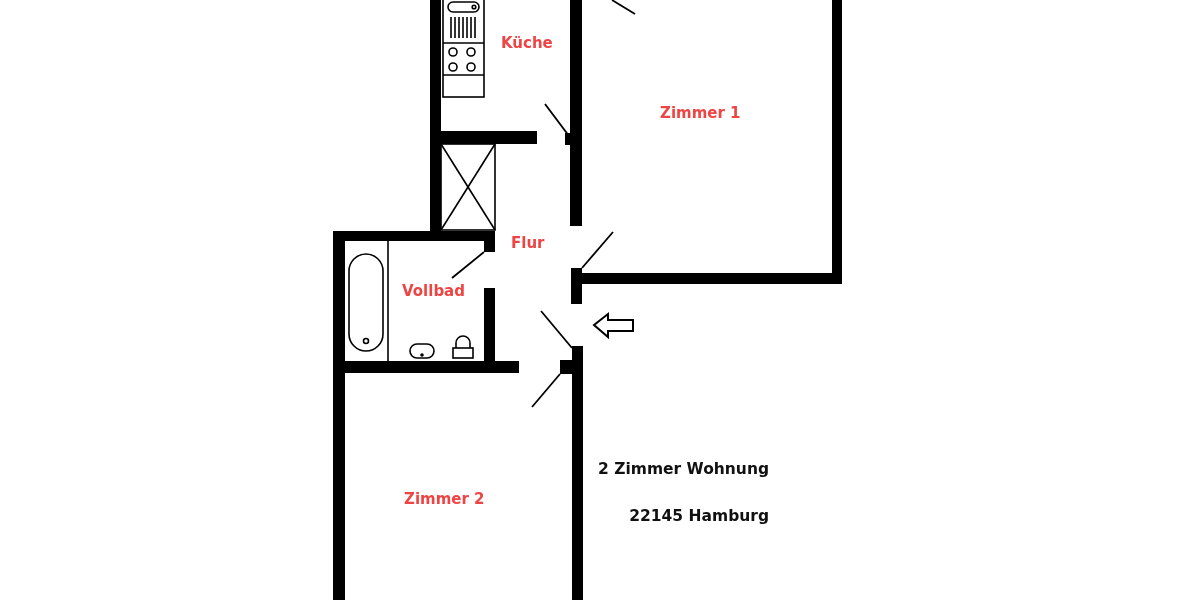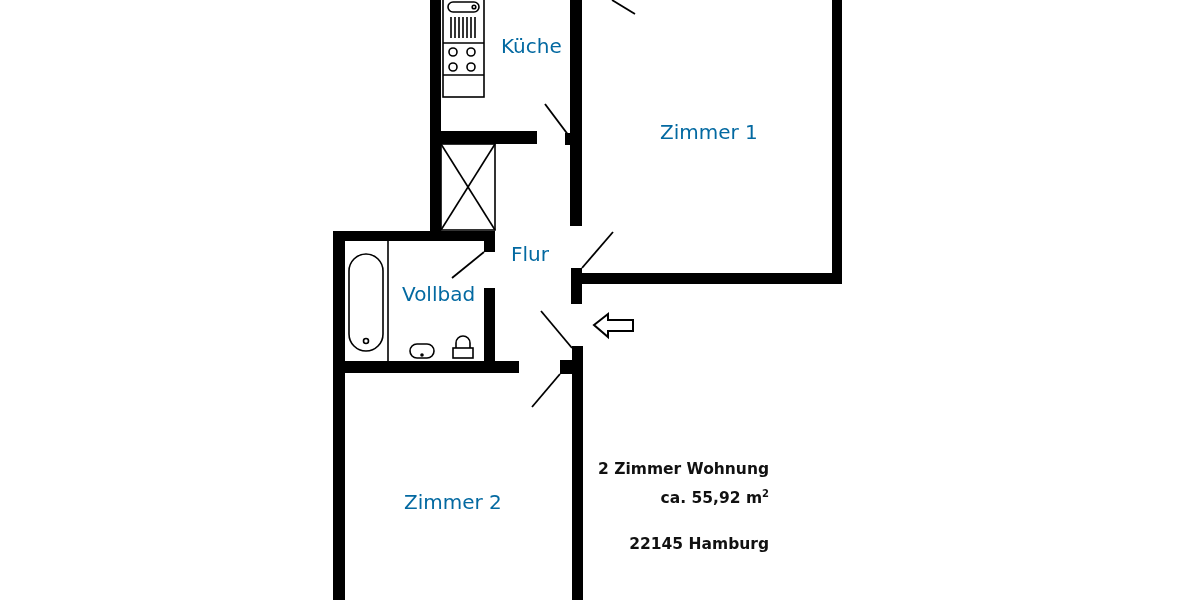--- a/index.html
+++ b/index.html
@@ -1,18 +1,18 @@
 <!DOCTYPE html>
 <html><head>
 <meta charset="utf-8">
 <style>
   html, body { margin:0; padding:0; background:#ffffff; }
   body { width:1200px; height:600px; position:relative; overflow:hidden; font-family:"DejaVu Sans", "Liberation Sans", sans-serif; }
   svg#plan { position:absolute; left:0; top:0; }
-  .label { position:absolute; font-weight:normal; color:#0369a1; font-size:20px; white-space:nowrap; }
+  .label { position:absolute; font-weight:bold; color:#ef4444; font-size:15px; white-space:nowrap; }
   .info { position:absolute; left:598px; top:458px; font-weight:bold; color:#111; font-size:15.5px; line-height:23.5px; }
   .info div { white-space:nowrap;text-align:right; }
   .info .gap { height:23px; }
   sup { font-size:10px; }
 </style>
 </head>
 <body>
 
 <svg id="plan" width="1200" height="600" viewBox="0 0 1200 600" xmlns="http://www.w3.org/2000/svg">
   <g fill="#000">
@@ -93,23 +93,22 @@
     <line x1="541" y1="311" x2="572" y2="348"></line>
     <line x1="560" y1="374" x2="532" y2="407"></line>
   </g>
 
   <g>
     <path d="M594 325 L608 314 L608 320 L633 320 L633 331 L608 331 L608 337 Z" fill="#fff" stroke="#000" stroke-width="2"></path>
   </g>
 </svg>
 
 <div class="label" style="left:501px; top:34px;">Küche</div>
-<div class="label" style="left:660px; top:120px;">Zimmer 1</div>
-<div class="label" style="left:511px; top:242px;">Flur</div>
+<div class="label" style="left:660px; top:104px;">Zimmer 1</div>
+<div class="label" style="left:511px; top:234px;">Flur</div>
 <div class="label" style="left:402px; top:282px;">Vollbad</div>
 <div class="label" style="left:404px; top:490px;">Zimmer 2</div>
 
 <div class="info">
   <div>2 Zimmer Wohnung</div>
-  <div><span>ca. 55,92 m</span><sup>2</sup></div>
   <div class="gap"></div>
   <div>22145 Hamburg</div>
 </div>
 
 </body></html>

